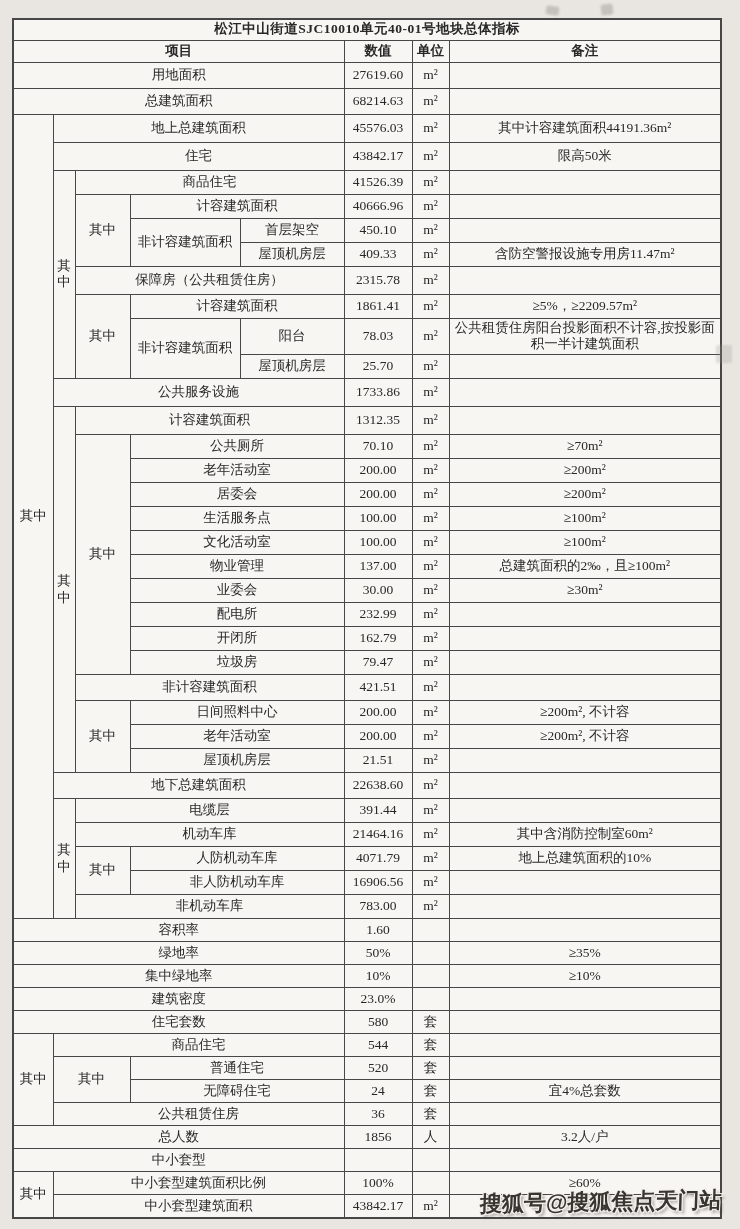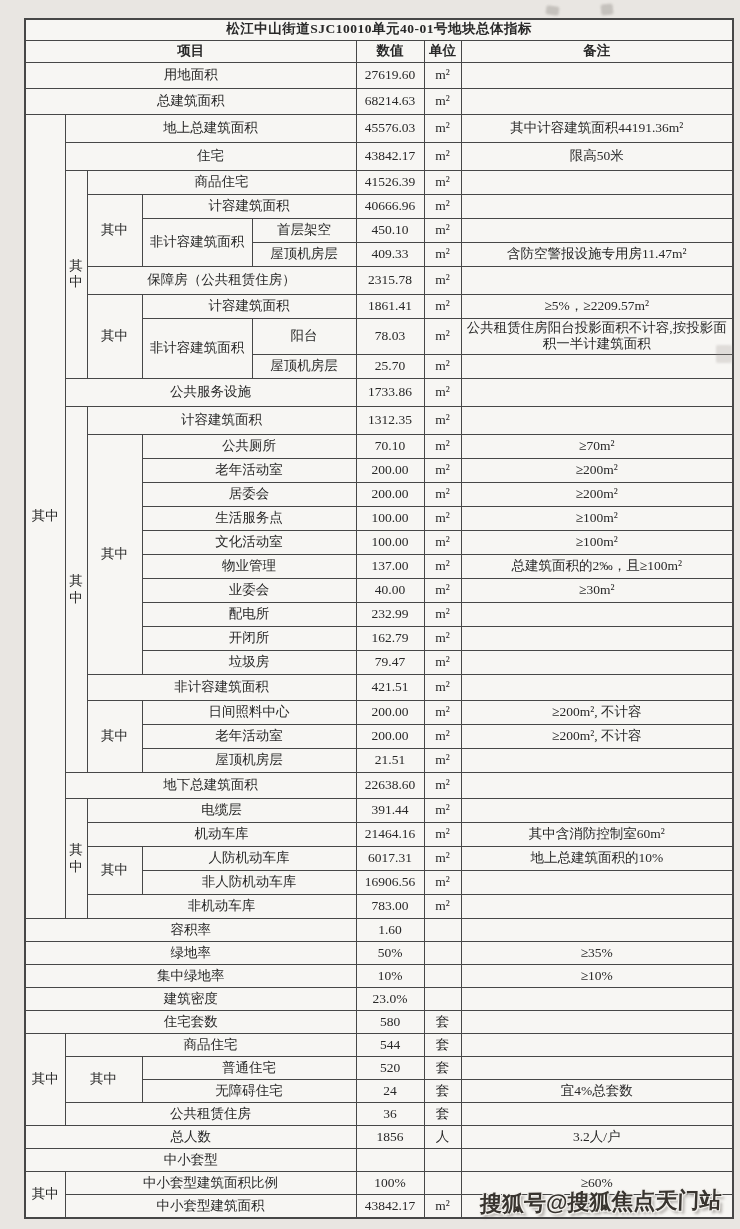--- a/index.html
+++ b/index.html
@@ -5,21 +5,21 @@
   html,body { margin:0; padding:0; }
   .page {
     position:relative;
     width:740px; height:1229px;
     background: var(--page-bg, #e9e6e2);
     overflow:hidden;
     font-family:"Liberation Serif","DejaVu Serif",serif;
     color: var(--ink, #282828);
   }
   table.indicator {
-    position:absolute; left:24px; top:18px;
+    position:absolute; left:12px; top:18px;
     width:708px;
     border-collapse:collapse;
     table-layout:fixed;
     background: var(--table-bg, #f7f6f3);
     border:2px solid var(--line, #454545);
   }
   table.indicator td {
     border:1px solid var(--line, #4b4b4b);
     text-align:center;
     vertical-align:middle;
@@ -209,21 +209,21 @@
           <td class="note-cell">≥100m²</td>
         </tr>
         <tr style="height: 24px;">
           <td colspan="2" class="item-label-cell">物业管理</td>
           <td class="value-cell">137.00</td>
           <td class="unit-cell">m²</td>
           <td class="note-cell">总建筑面积的2‰，且≥100m²</td>
         </tr>
         <tr style="height: 24px;">
           <td colspan="2" class="item-label-cell">业委会</td>
-          <td class="value-cell">40.00</td>
+          <td class="value-cell">30.00</td>
           <td class="unit-cell">m²</td>
           <td class="note-cell">≥30m²</td>
         </tr>
         <tr style="height: 24px;">
           <td colspan="2" class="item-label-cell">配电所</td>
           <td class="value-cell">232.99</td>
           <td class="unit-cell">m²</td>
           <td class="note-cell"></td>
         </tr>
         <tr style="height: 24px;">
@@ -278,21 +278,21 @@
         </tr>
         <tr style="height: 24px;">
           <td colspan="3" class="item-label-cell">机动车库</td>
           <td class="value-cell">21464.16</td>
           <td class="unit-cell">m²</td>
           <td class="note-cell">其中含消防控制室60m²</td>
         </tr>
         <tr style="height: 24px;">
           <td rowspan="2" class="qizhong-cell">其中</td>
           <td colspan="2" class="item-label-cell">人防机动车库</td>
-          <td class="value-cell">6017.31</td>
+          <td class="value-cell">4071.79</td>
           <td class="unit-cell">m²</td>
           <td class="note-cell">地上总建筑面积的10%</td>
         </tr>
         <tr style="height: 24px;">
           <td colspan="2" class="item-label-cell">非人防机动车库</td>
           <td class="value-cell">16906.56</td>
           <td class="unit-cell">m²</td>
           <td class="note-cell"></td>
         </tr>
         <tr style="height: 24px;">

